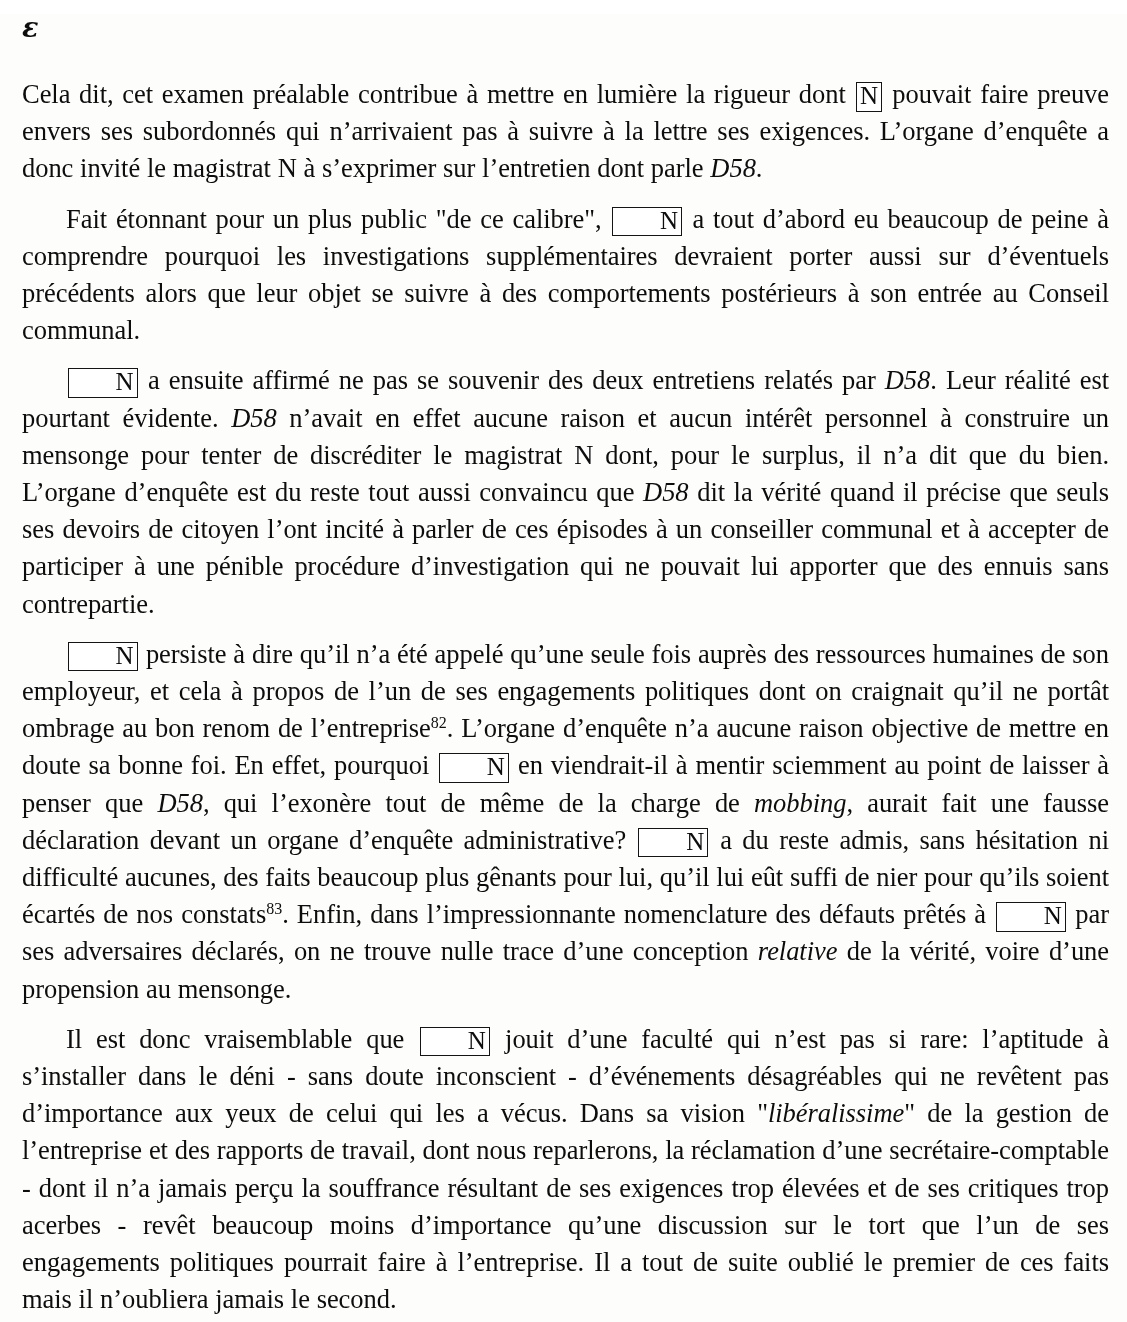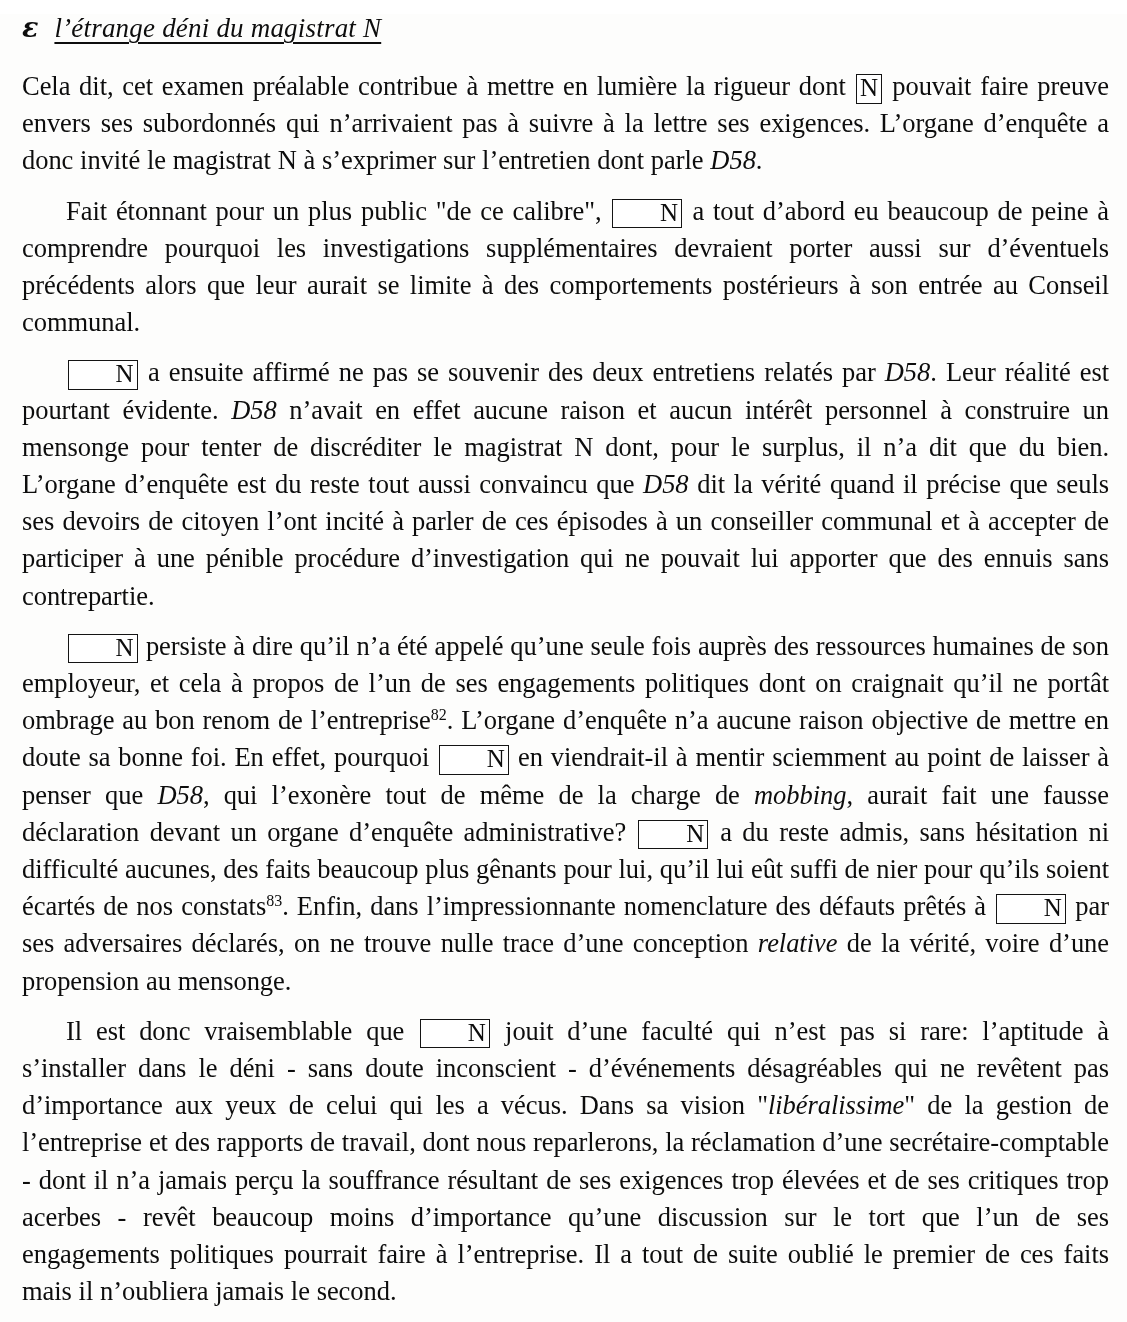--- a/index.html
+++ b/index.html
@@ -63,21 +63,21 @@
     font-size: 26.5px;
     line-height: 37.2px;
     text-align: justify;
     text-justify: inter-word;
     letter-spacing: -0.05px;
     word-spacing: 0.2px;
     hyphens: none;
   }
   p.para.first {
     text-indent: 0;
-    margin-top: 12px;
+    margin-top: 20px;
   }
   p.para.indent {
     text-indent: 44px;
     margin-top: 13px;
   }
 
   i, .it { font-style: italic; }
 
   
   .boxed-n {
@@ -98,25 +98,24 @@
     letter-spacing: 0;
   }
 </style>
 </head>
 <body>
 
 <div class="page">
 
   <div class="heading">
     <span class="heading-marker">ε</span>
-    <span class="heading-title">l’étrange déni du magistrat N</span>
   </div>
 
   <div class="body-text">
     <p class="para first"><span>Cela dit, cet examen préalable contribue à mettre en lumière la rigueur dont </span><span class="boxed-n">N</span><span> pouvait faire preuve envers ses subordonnés qui n’arrivaient pas à suivre à la lettre ses exigences. L’organe d’enquête a donc invité le magistrat N à s’exprimer sur l’entretien dont parle </span><i>D58</i><span>.</span></p>
-    <p class="para indent"><span>Fait étonnant pour un plus public "de ce calibre", </span><span class="boxed-n">N</span><span> a tout d’abord eu beaucoup de peine à comprendre pourquoi les investigations supplémentaires devraient porter aussi sur d’éventuels précédents alors que leur aurait se limite à des comportements postérieurs à son entrée au Conseil communal.</span></p>
+    <p class="para indent"><span>Fait étonnant pour un plus public "de ce calibre", </span><span class="boxed-n">N</span><span> a tout d’abord eu beaucoup de peine à comprendre pourquoi les investigations supplémentaires devraient porter aussi sur d’éventuels précédents alors que leur objet se suivre à des comportements postérieurs à son entrée au Conseil communal.</span></p>
     <p class="para indent"><span class="boxed-n">N</span><span> a ensuite affirmé ne pas se souvenir des deux entretiens relatés par </span><i>D58</i><span>. Leur réalité est pourtant évidente. </span><i>D58</i><span> n’avait en effet aucune raison et aucun intérêt personnel à construire un mensonge pour tenter de discréditer le magistrat N dont, pour le surplus, il n’a dit que du bien. L’organe d’enquête est du reste tout aussi convaincu que </span><i>D58</i><span> dit la vérité quand il précise que seuls ses devoirs de citoyen l’ont incité à parler de ces épisodes à un conseiller communal et à accepter de participer à une pénible procédure d’investigation qui ne pouvait lui apporter que des ennuis sans contrepartie.</span></p>
     <p class="para indent"><span class="boxed-n">N</span><span> persiste à dire qu’il n’a été appelé qu’une seule fois auprès des ressources humaines de son employeur, et cela à propos de l’un de ses engagements politiques dont on craignait qu’il ne portât ombrage au bon renom de l’entreprise</span><sup class="fn">82</sup><span>. L’organe d’enquête n’a aucune raison objective de mettre en doute sa bonne foi. En effet, pourquoi </span><span class="boxed-n">N</span><span> en viendrait-il à mentir sciemment au point de laisser à penser que </span><i>D58</i><span>, qui l’exonère tout de même de la charge de </span><i>mobbing</i><span>, aurait fait une fausse déclaration devant un organe d’enquête administrative? </span><span class="boxed-n">N</span><span> a du reste admis, sans hésitation ni difficulté aucunes, des faits beaucoup plus gênants pour lui, qu’il lui eût suffi de nier pour qu’ils soient écartés de nos constats</span><sup class="fn">83</sup><span>. Enfin, dans l’impressionnante nomenclature des défauts prêtés à </span><span class="boxed-n">N</span><span> par ses adversaires déclarés, on ne trouve nulle trace d’une conception </span><i>relative</i><span> de la vérité, voire d’une propension au mensonge.</span></p>
     <p class="para indent"><span>Il est donc vraisemblable que </span><span class="boxed-n">N</span><span> jouit d’une faculté qui n’est pas si rare: l’aptitude à s’installer dans le déni - sans doute inconscient - d’événements désagréables qui ne revêtent pas d’importance aux yeux de celui qui les a vécus. Dans sa vision "</span><i>libéralissime</i><span>" de la gestion de l’entreprise et des rapports de travail, dont nous reparlerons, la réclamation d’une secrétaire-comptable - dont il n’a jamais perçu la souffrance résultant de ses exigences trop élevées et de ses critiques trop acerbes - revêt beaucoup moins d’importance qu’une discussion sur le tort que l’un de ses engagements politiques pourrait faire à l’entreprise. Il a tout de suite oublié le premier de ces faits mais il n’oubliera jamais le second.</span></p>
 
   </div>
 
 </div>
 
 </body></html>

